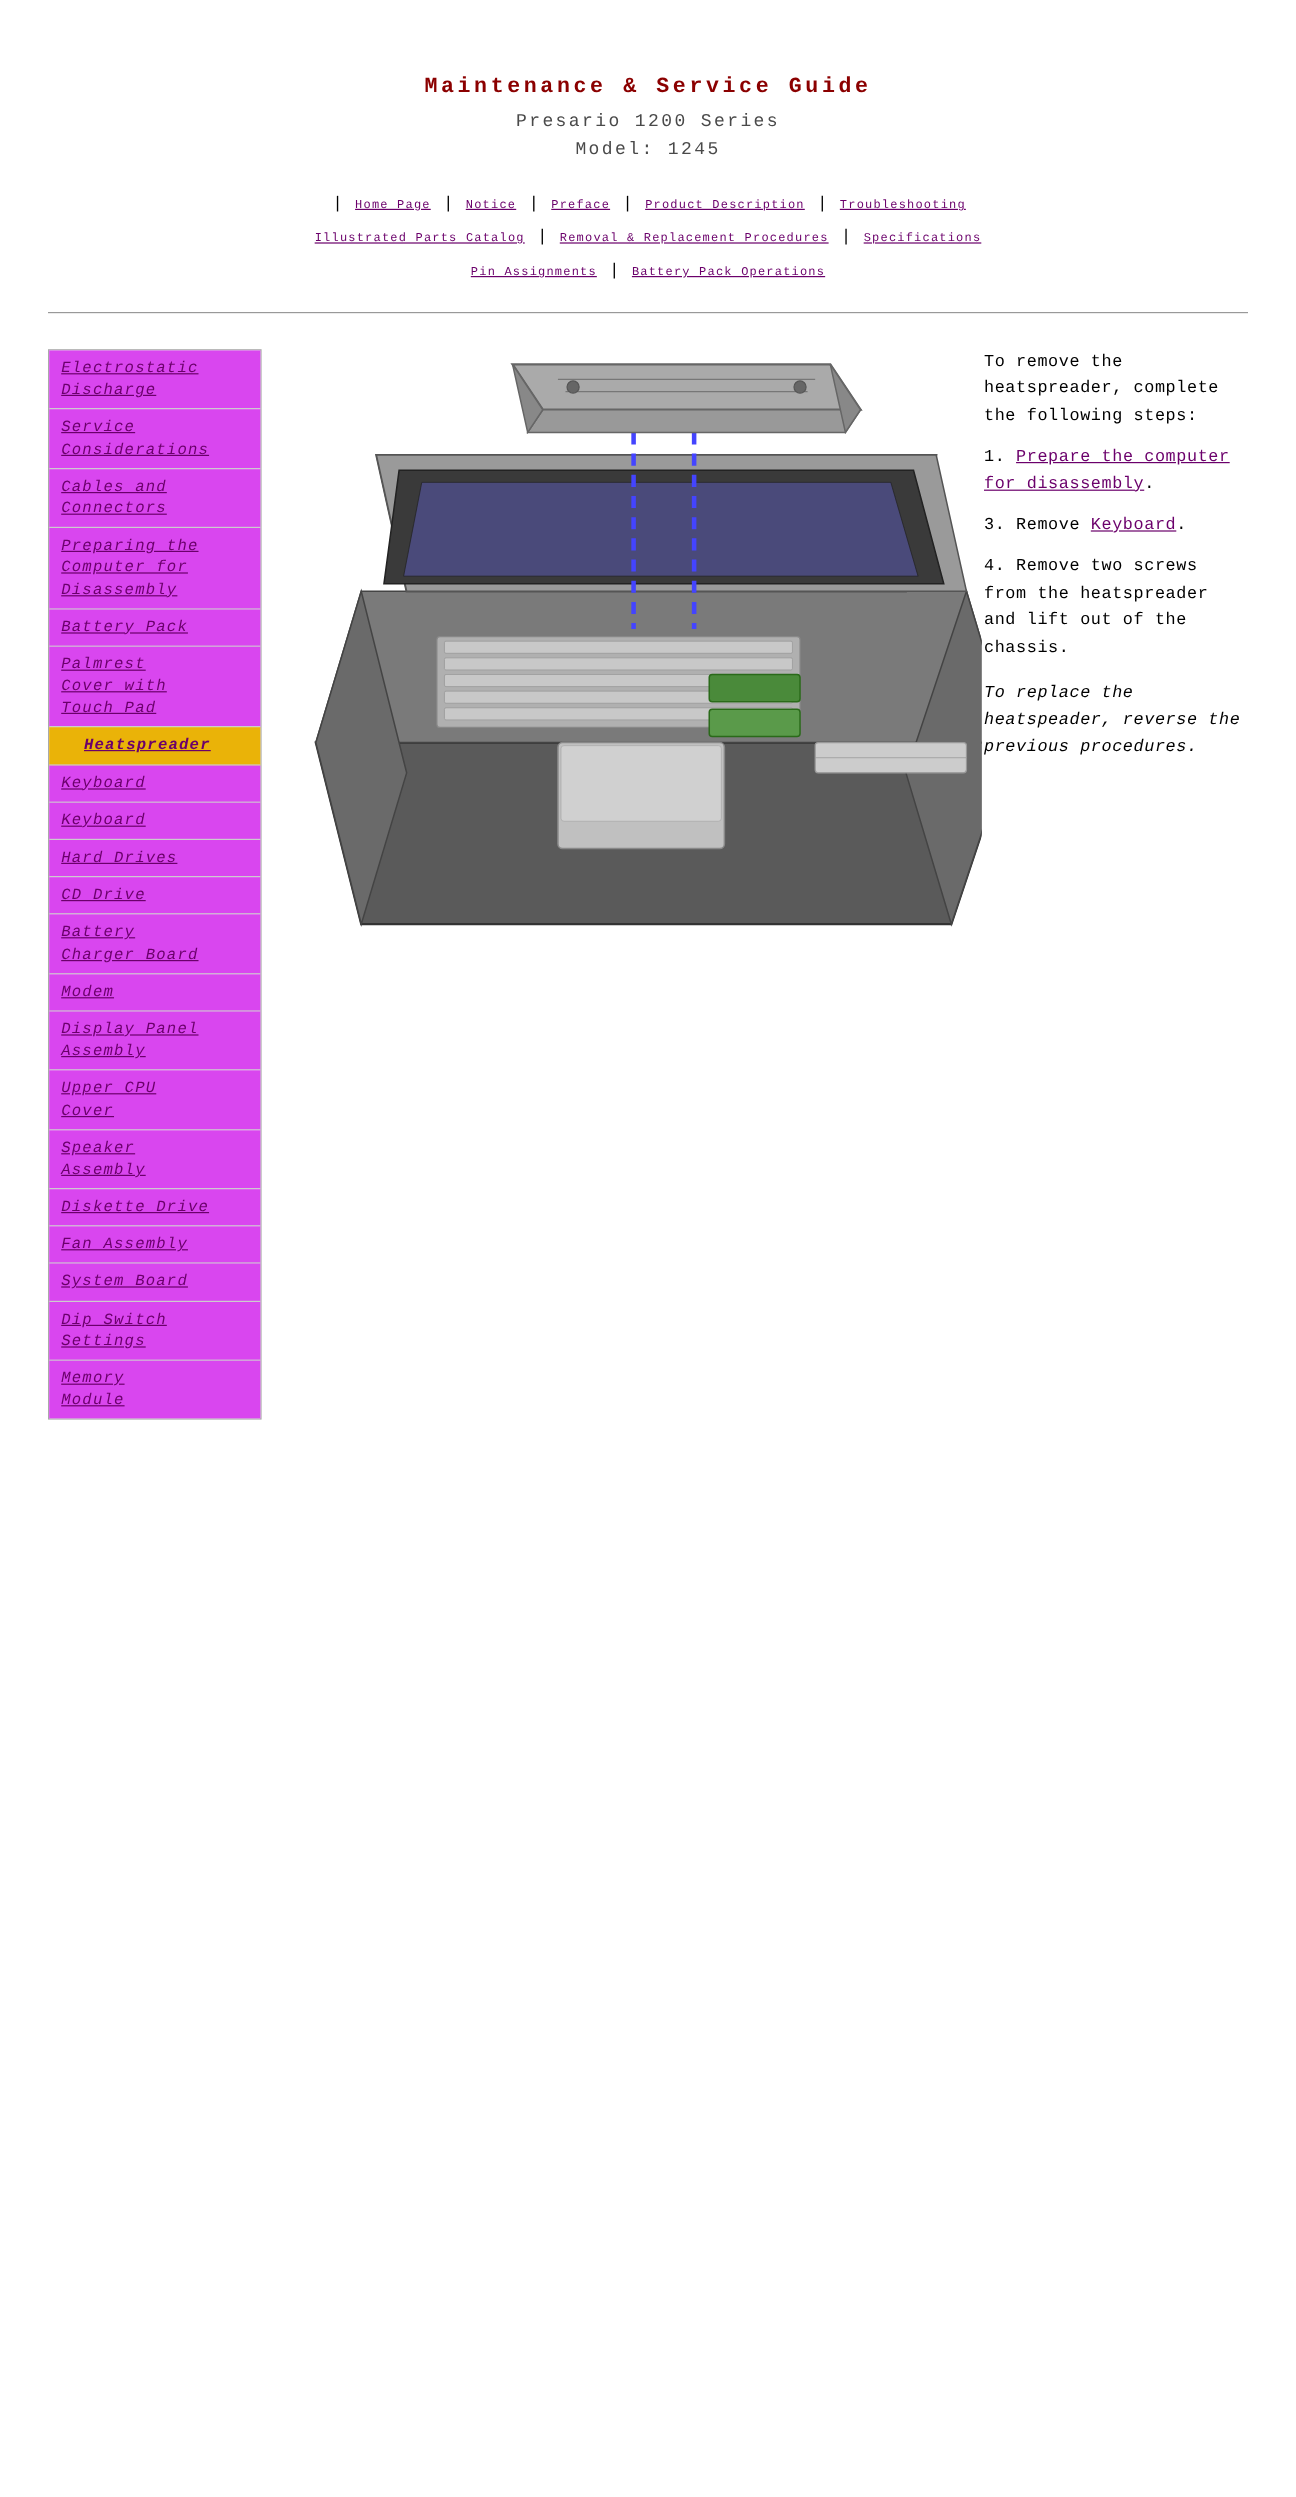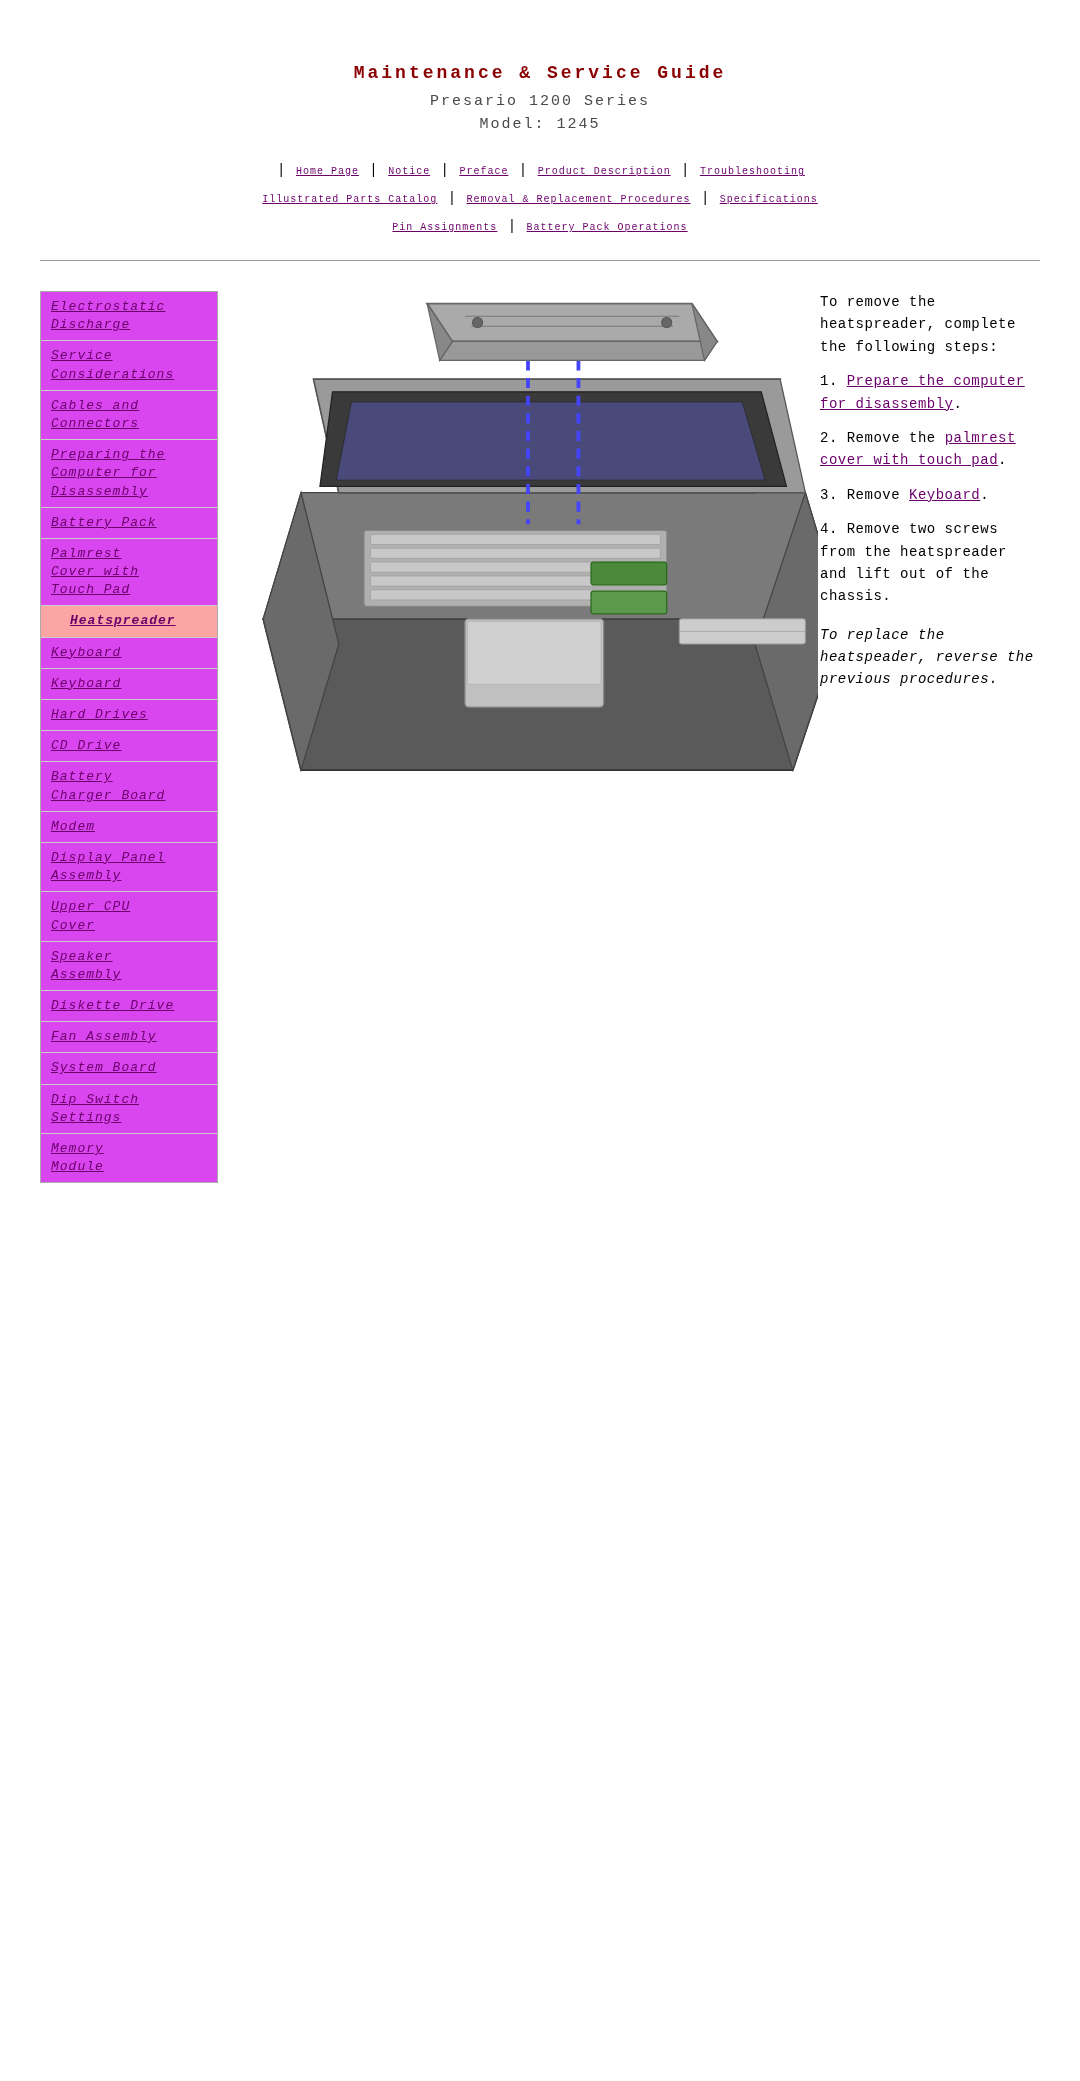--- a/index.html
+++ b/index.html
@@ -78,21 +78,21 @@
       letter-spacing: 1px;
       border-bottom: 1px solid #ccc;
       background: #d946ef;
       cursor: pointer;
       line-height: 1.4;
     }
     .sidebar-item:last-child {
       border-bottom: none;
     }
     .sidebar-item.active {
-      background: #fca5a5;
+      background: #eab308;
       font-weight: bold;
       padding-left: 29px;
     }
     .main-content {
       flex: 1;
       display: flex;
       gap: 2px;
       align-items: flex-start;
       justify-content: center;
     }
@@ -250,23 +250,20 @@
         </svg>
       </div>
 
       <div class="instructions">
         <p>To remove the heatspreader, complete the following steps:</p>
 
         <p>
           <span>1. </span><a href="#">Prepare the computer for disassembly</a>.
         </p>
 
-        <p>
-          <span>2. Remove the </span><a href="#">palmrest cover with touch pad</a>.
-        </p>
 
         <p>
           <span>3. Remove </span><a href="#">Keyboard</a>.
         </p>
 
         <p>
           4. Remove two screws from the heatspreader and lift out of the chassis.
         </p>
 
         <p class="italic-block">To replace the heatspeader, reverse the previous procedures.</p>

